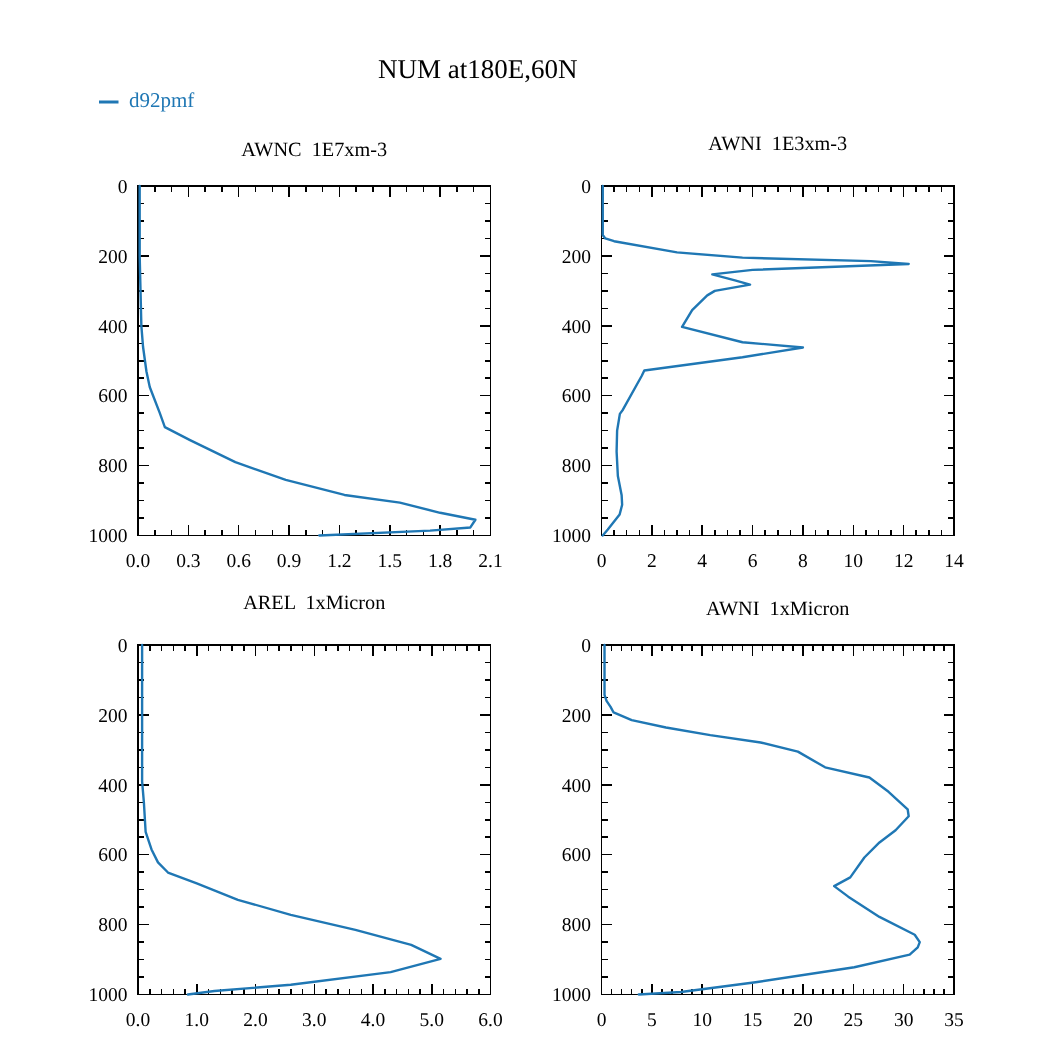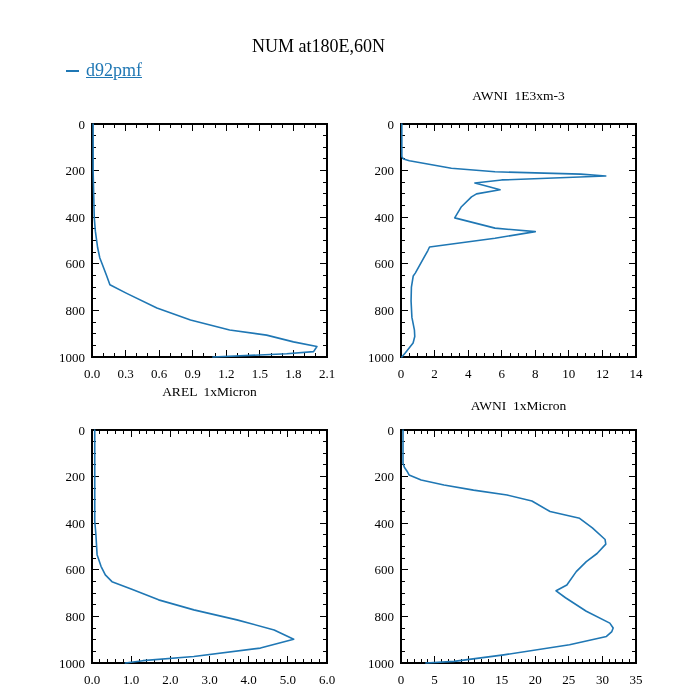--- a/index.html
+++ b/index.html
@@ -2,40 +2,41 @@
 <html style="--line: #1f77b4;"><head>
 <meta charset="utf-8">
 <style>
   html,body{margin:0;padding:0;background:#ffffff;}
   .fig{position:relative;width:700px;height:700px;background:#ffffff;overflow:hidden;
        font-family:"Liberation Serif","DejaVu Serif",serif;color:#000;}
   .main-title{position:absolute;left:0;top:36px;width:637px;text-align:center;
               font-size:18px;white-space:pre;}
   .legend{position:absolute;left:66px;top:60px;display:flex;align-items:center;gap:7px;}
   .legend-dash{display:inline-block;width:13px;height:2px;background:var(--line,#1f77b4);}
-  .legend-label{font-size:18px;color:var(--line,#1f77b4);text-decoration:underline;}
+  .legend-label{font-size:14px;color:var(--line,#1f77b4);}
   .chart-title{position:absolute;width:235px;text-align:center;font-size:13.5px;white-space:pre;}
   #t0{left:92px;top:92px}  #t1{left:401px;top:88px}
-  #t2{left:92px;top:384px} #t3{left:401px;top:398px}
+  #t2{left:92px;top:394px} #t3{left:401px;top:398px}
   svg.plot{position:absolute;overflow:visible;}
   #plot0{left:20px;top:118px} #plot1{left:329px;top:118px}
   #plot2{left:20px;top:424px} #plot3{left:329px;top:424px}
   svg text{font-family:"Liberation Serif","DejaVu Serif",serif;font-size:13px;fill:#000;}
 </style>
 </head>
 <body>
 
 <div class="fig">
   <div class="main-title">NUM at180E,60N</div>
 
   <div class="legend">
     <span class="legend-dash"></span>
     <span class="legend-label">d92pmf</span>
   </div>
 
+  <div class="chart-title" id="t0">AWNC  1E7xm-3</div>
   <div class="chart-title" id="t1">AWNI  1E3xm-3</div>
   <div class="chart-title" id="t2">AREL  1xMicron</div>
   <div class="chart-title" id="t3">AWNI  1xMicron</div>
 
   <svg class="plot" id="plot0" width="323" height="275" viewBox="0 0 323 275">
       <rect x="72" y="6" width="235" height="233" fill="none" stroke="#000000" stroke-width="1.2" shape-rendering="crispEdges"></rect>
       <line x1="72" y1="239" x2="72" y2="232" stroke="#000000" stroke-width="1" shape-rendering="crispEdges"></line>
       <line x1="72" y1="6" x2="72" y2="13" stroke="#000000" stroke-width="1" shape-rendering="crispEdges"></line>
       <text x="72" y="260" text-anchor="middle">0.0</text>
       <line x1="105.57142857142857" y1="239" x2="105.57142857142857" y2="232" stroke="#000000" stroke-width="1" shape-rendering="crispEdges"></line>

